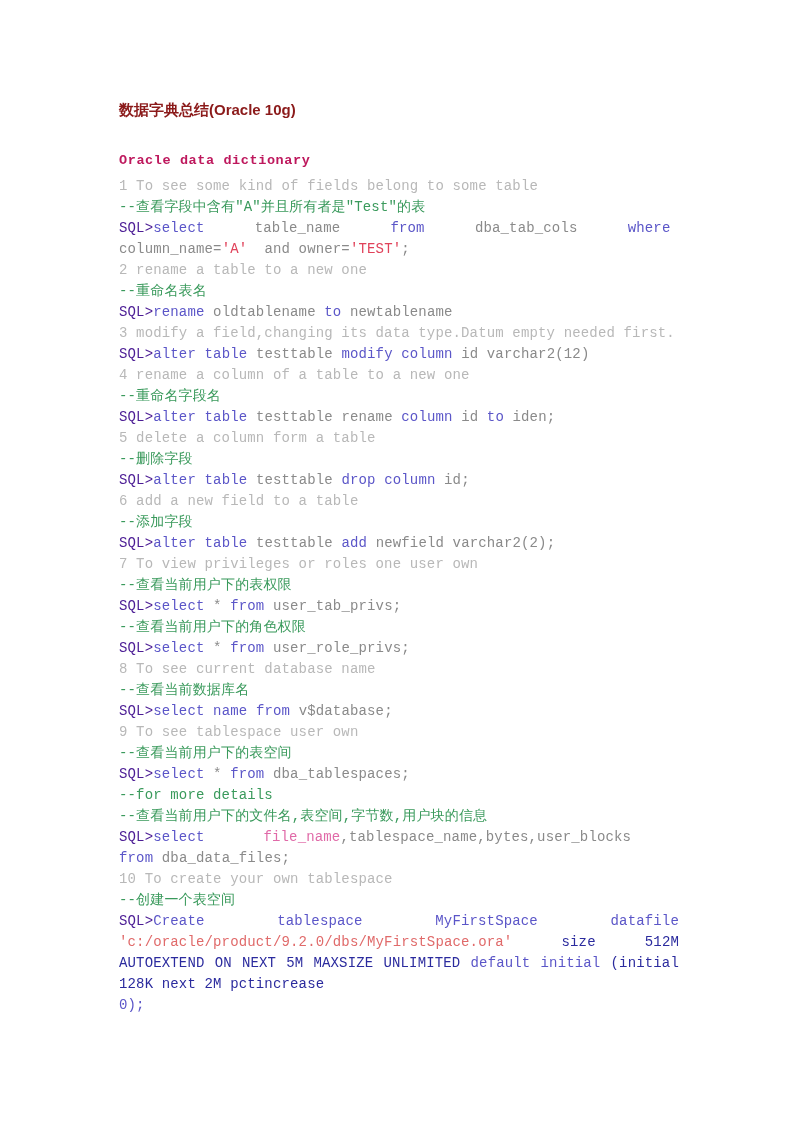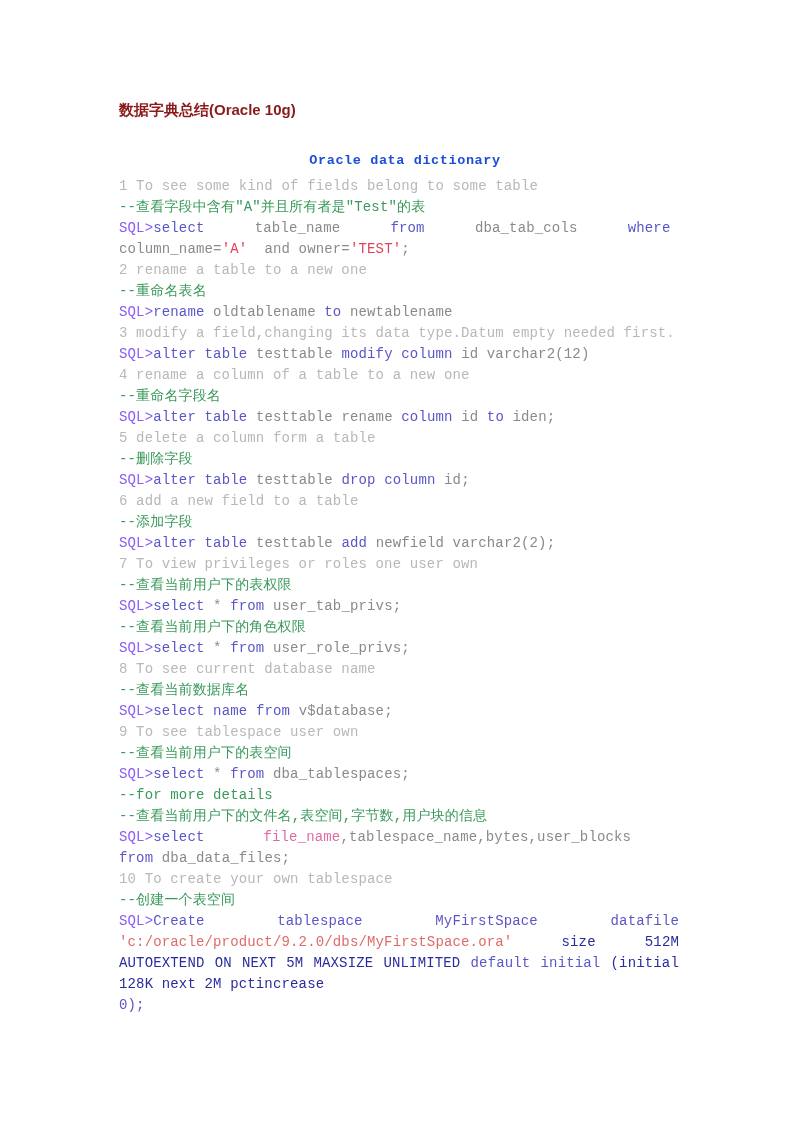--- a/index.html
+++ b/index.html
@@ -32,25 +32,24 @@
     font-weight: bold;
     color: #8B1A1A;
     margin: 0 0 30px 0;
     line-height: 20px;
     letter-spacing: 0px;
   }
   .section-heading {
     font-family: "Liberation Mono", monospace;
     font-size: 13.5px;
     font-weight: bold;
-    color: #1d4ed8;
-    margin: 0 0 5px 12px;
+    color: #be185d;
+    margin: 0 0 5px 0;
     line-height: 21px;
     letter-spacing: 0.6px;
-    text-align: center;
   }
   .code-block {
     font-family: "Liberation Mono", monospace;
     font-size: 14px;
     line-height: 21px;
     letter-spacing: 0.15px;
   }
   .line {
     display: block;
     white-space: normal;
@@ -61,21 +60,21 @@
     text-align-last: justify;
   }
   .line.wrapped {
     text-align: justify;
     text-align-last: left;
   }
   
   .t-num   { color: #b8b8b8; }   
   .t-cn    { color: #3a9a5c; }   
   .t-kw    { color: #5b56c8; margin-top: 37px; }   
-  .t-prompt{ color: #8b5cf6; }   
+  .t-prompt{ color: #4c1d95; }   
   .t-id    { color: #8a8a8a; }   
   .t-str   { color: #e0425a; }   
   .t-pink  { color: #e06aa8; }   
   .t-navy  { color: #2b2b9e; }   
   .t-path  { color: #e06a6a; }
 </style>
 </head>
 <body>
 
 <div class="page">

